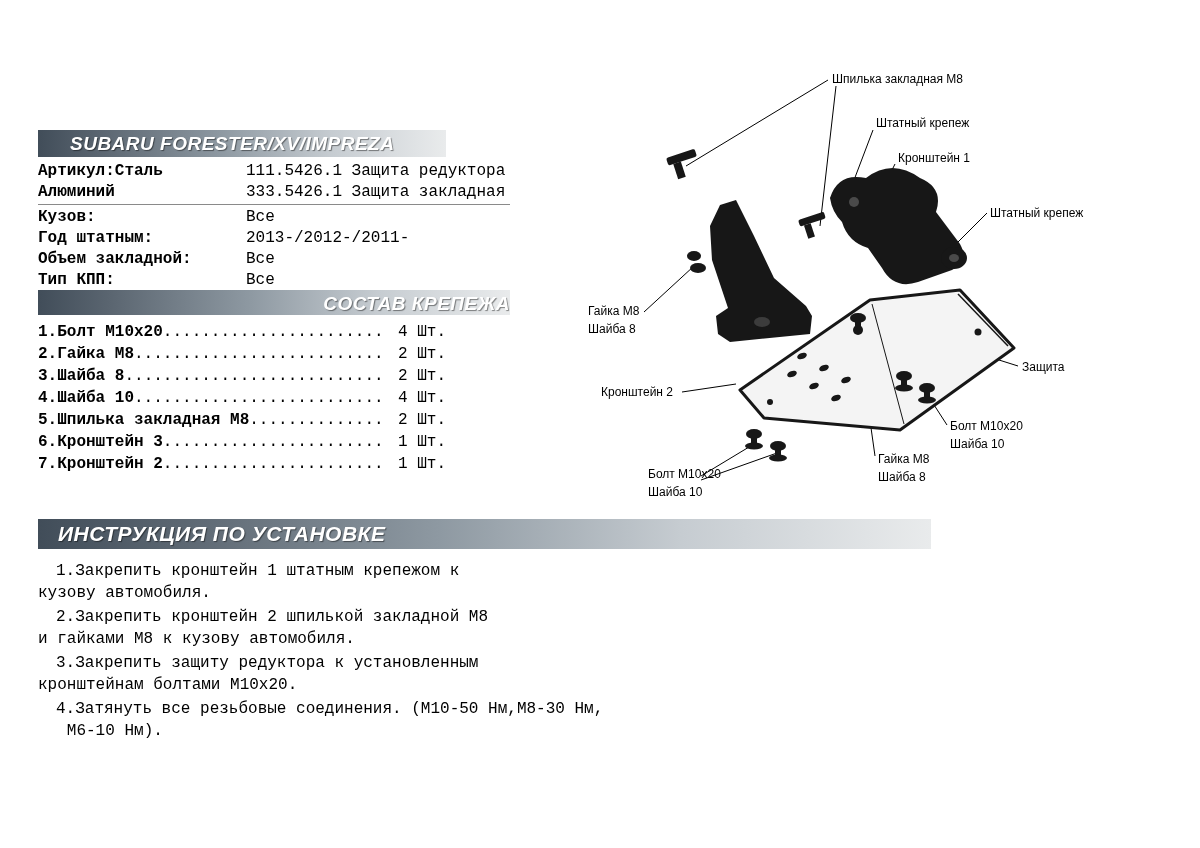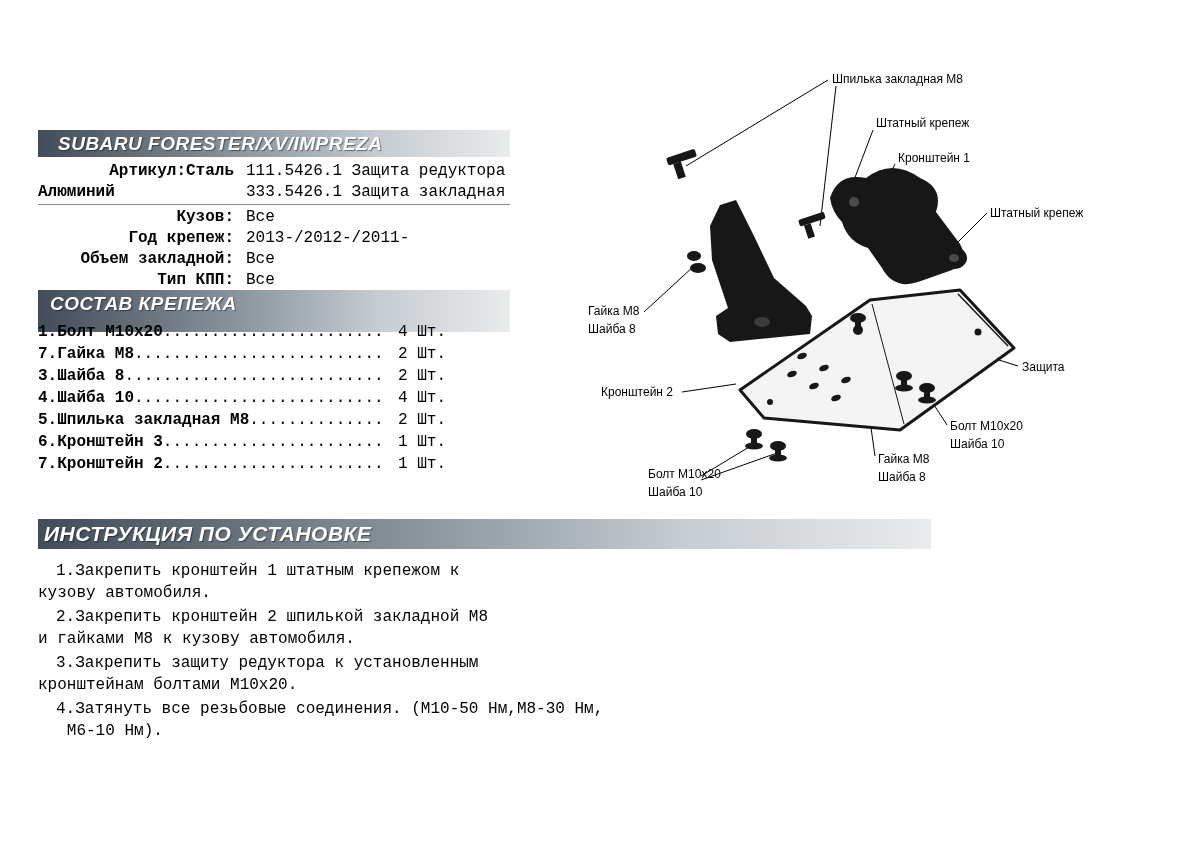--- a/index.html
+++ b/index.html
@@ -4,28 +4,28 @@
 <style>
   html,body{margin:0;padding:0;background:#fff;}
   .page{position:relative;width:1200px;height:848px;background:#ffffff;overflow:hidden;
         font-family:"Liberation Mono","DejaVu Sans Mono",monospace;color:#000;}
 
   
   .bar{position:absolute;background:linear-gradient(90deg,#414d59 0%,#5a6570 15%,#8e99a2 45%,#c6ccd1 72%,#e9ebec 100%);
        color:#fff;font-family:"Liberation Sans","DejaVu Sans",sans-serif;
        font-style:italic;font-weight:bold;letter-spacing:.5px;
        text-shadow:1px 1px 1px rgba(0,0,0,.45);}
-  .bar-model{left:38px;top:130px;width:472px;height:27px;font-size:19px;line-height:27px;padding-left:20px;box-sizing:border-box;}
-  .bar-fasteners{left:38px;top:290px;width:472px;height:42px;font-size:19px;line-height:27px;padding-left:12px;box-sizing:border-box;}
-  .bar-instructions{left:38px;top:519px;width:893px;height:30px;font-size:21px;line-height:30px;padding-left:6px;box-sizing:border-box;}
+  .bar-model{left:38px;top:130px;width:408px;height:27px;font-size:19px;line-height:27px;padding-left:32px;box-sizing:border-box;}
+  .bar-fasteners{left:38px;top:290px;width:472px;height:25px;font-size:19px;line-height:27px;padding-left:12px;box-sizing:border-box;text-align:right;}
+  .bar-instructions{left:38px;top:519px;width:893px;height:30px;font-size:21px;line-height:30px;padding-left:20px;box-sizing:border-box;}
 
   
   .specs{position:absolute;left:38px;top:161px;width:472px;font-size:16px;line-height:21px;}
   .spec-row{display:flex;height:21px;}
-  .spec-label{width:196px;font-weight:bold;white-space:nowrap;text-align:right;}
+  .spec-label{width:196px;font-weight:bold;white-space:nowrap;}
   .spec-label.right{text-align:left;padding-right:4px;box-sizing:border-box;}
   .spec-value{padding-left:12px;white-space:nowrap;}
   .spec-divider{border-bottom:1px solid #8a8a8a;height:0;margin:1px 0 2px 0;}
 
   
   .flist{position:absolute;left:38px;top:321px;width:430px;font-size:16px;line-height:22px;}
   .frow{display:flex;height:22px;}
   .fname{white-space:nowrap;font-weight:bold;}
   .fdots{flex:1;overflow:hidden;white-space:nowrap;}
   .fdots::after{content:"..................................................................";}
@@ -58,21 +58,21 @@
     <div class="spec-row">
       <span class="spec-label right">Алюминий</span>
       <span class="spec-value">333.5426.1 Защита закладная</span>
     </div>
     <div class="spec-divider"></div>
     <div class="spec-row">
       <span class="spec-label">Кузов:</span>
       <span class="spec-value">Все</span>
     </div>
     <div class="spec-row">
-      <span class="spec-label">Год крепеж:</span>
+      <span class="spec-label">Год штатным:</span>
       <span class="spec-value">2013-/2012-/2011-</span>
     </div>
     <div class="spec-row">
       <span class="spec-label">Объем закладной:</span>
       <span class="spec-value">Все</span>
     </div>
     <div class="spec-row">
       <span class="spec-label">Тип КПП:</span>
       <span class="spec-value">Все</span>
     </div>
@@ -82,21 +82,21 @@
     <span>СОСТАВ КРЕПЕЖА</span>
   </div>
 
   <div class="flist">
     <div class="frow">
         <span class="fname">1.Болт M10x20</span>
         <span class="fdots"></span>
         <span class="fqty">4 Шт.</span>
       </div>
     <div class="frow">
-        <span class="fname">7.Гайка М8</span>
+        <span class="fname">2.Гайка М8</span>
         <span class="fdots"></span>
         <span class="fqty">2 Шт.</span>
       </div>
     <div class="frow">
         <span class="fname">3.Шайба 8</span>
         <span class="fdots"></span>
         <span class="fqty">2 Шт.</span>
       </div>
     <div class="frow">
         <span class="fname">4.Шайба 10</span>

